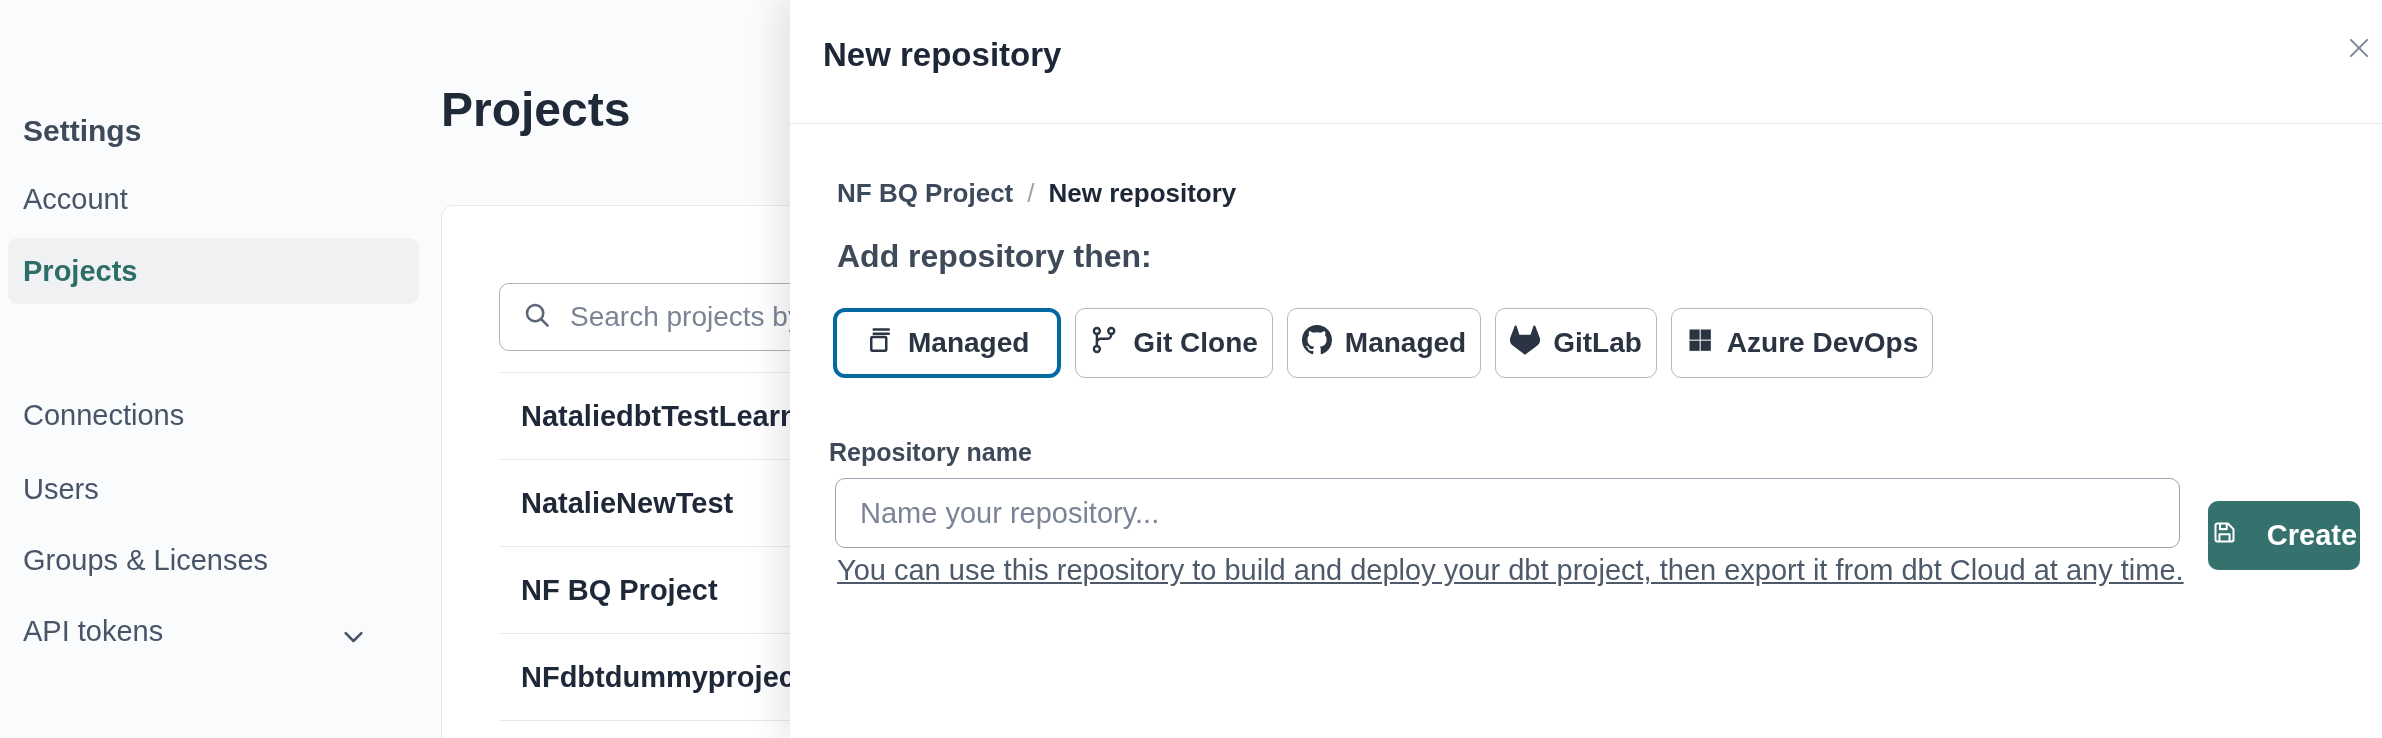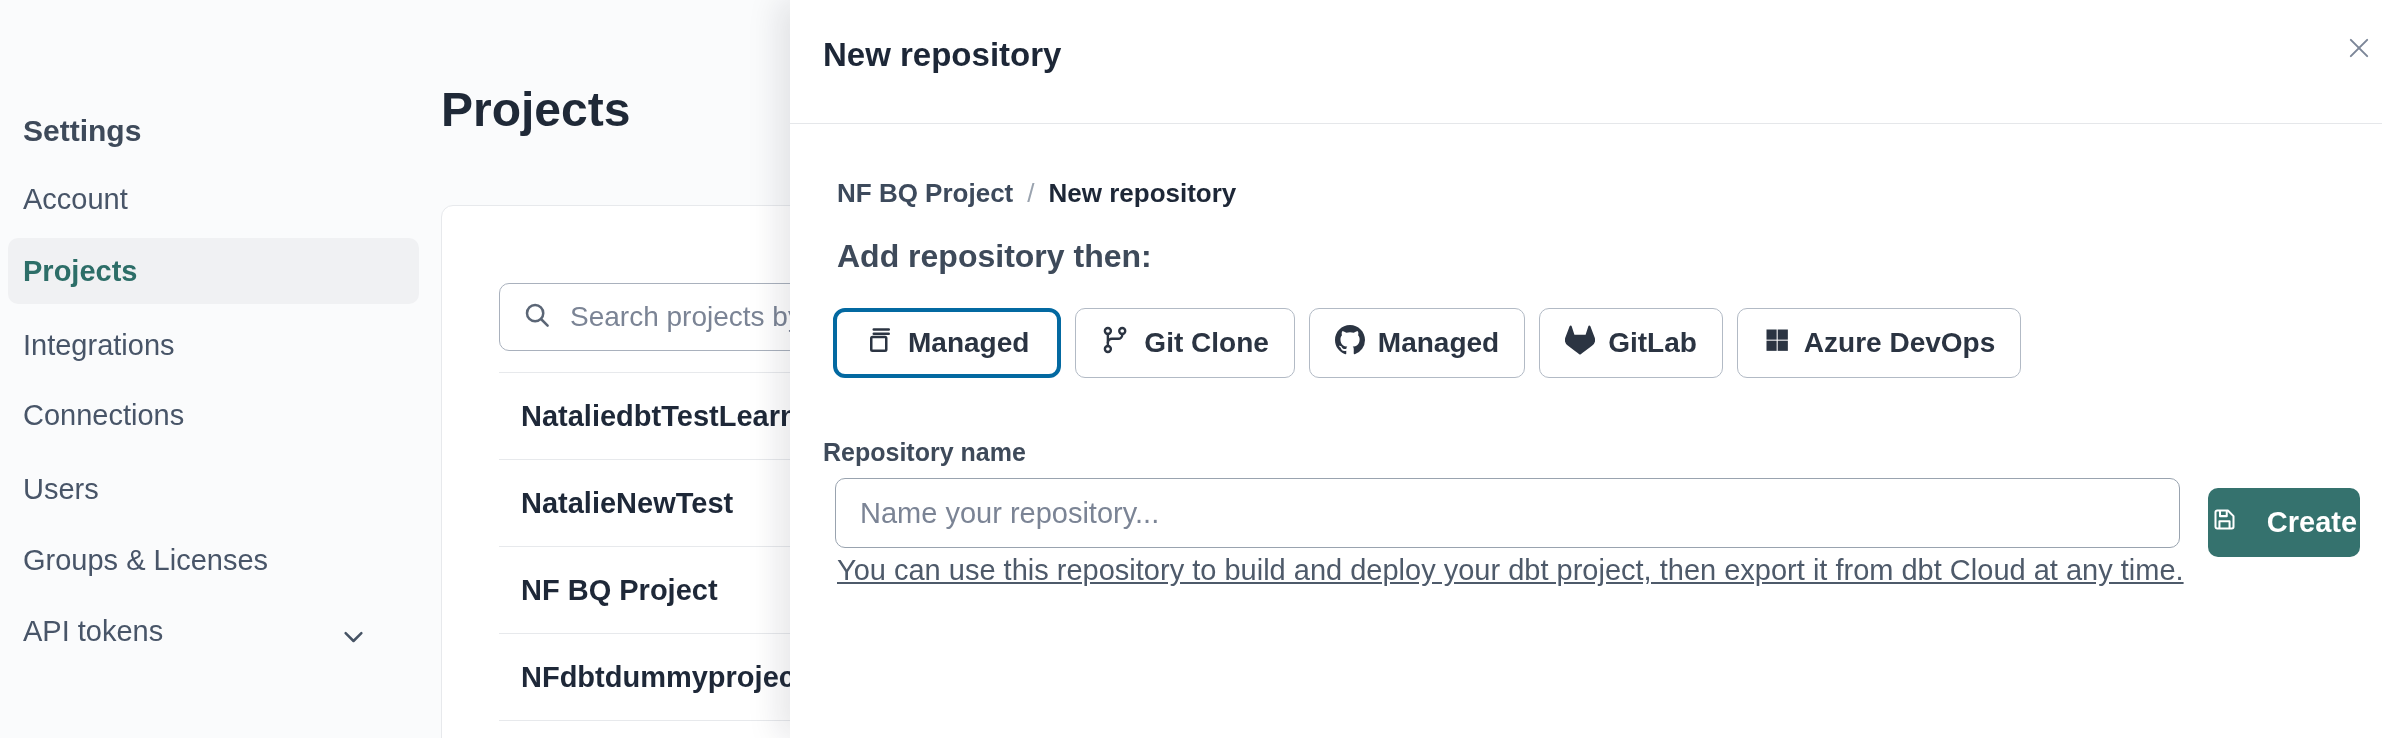--- a/index.html
+++ b/index.html
@@ -51,31 +51,31 @@
   .modal-title { position:absolute; left:33px; top:36px; font-size:33px; font-weight:bold; color:#1d2737; }
   .modal-close { position:absolute; left:1553px; top:33px; width:32px; height:32px; cursor:pointer;
                  background:none; border:none; padding:0; }
   .modal-hr { position:absolute; left:0; top:123px; width:1592px; height:0; border-top:1px solid #e5e7ea; }
   .crumbs { position:absolute; left:47px; top:178px; font-size:26px; display:flex; gap:14px; align-items:baseline; }
   .crumb-parent { color:#3d4a5c; font-weight:bold; cursor:pointer; }
   .crumb-sep { color:#9aa3af; font-weight:normal; }
   .crumb-current { color:#1d2737; font-weight:bold; }
   .modal-heading { position:absolute; left:47px; top:238px; font-size:32px; font-weight:bold; color:#3e4a5a; }
   .src-row { position:absolute; left:43px; top:308px; display:flex; gap:14px; }
-  .src-btn { height:70px; display:flex; align-items:center; gap:13px; padding:0 25px;
+  .src-btn { height:70px; display:flex; align-items:center; gap:13px; padding:0 14px;
              background:#fff; border:1.5px solid #b2bac5; border-radius:10px;
              font-size:28px; font-weight:bold; color:#2b3442; cursor:pointer;
              font-family:"Liberation Sans", sans-serif; }
   .src-btn.selected { border:4px solid #0369a1; border-radius:12px; padding:0 28px; }
-  .field-label { position:absolute; left:33px; top:438px; font-size:25px; font-weight:bold; color:#3e4a5a; }
+  .field-label { position:absolute; left:39px; top:438px; font-size:25px; font-weight:bold; color:#3e4a5a; }
   .repo-input { position:absolute; left:45px; top:478px; width:1345px; height:70px;
                 border:1.5px solid #99a3af; border-radius:10px; padding:0 24px;
                 font-family:"Liberation Sans", sans-serif; font-size:29px; color:#1d4ed8; outline:none; }
   .repo-input::placeholder { color:#7b8495; }
-  .create-btn { position:absolute; left:1418px; top:488px; width:152px; height:69px;
+  .create-btn { position:absolute; left:1418px; top:501px; width:152px; height:69px;
                 background:#35726e; border:none; border-radius:10px; cursor:pointer;
                 display:flex; align-items:center; justify-content:center; gap:29px;
                 color:#ffffff; font-size:29px; font-weight:bold;
                 font-family:"Liberation Sans", sans-serif; }
   .helper { position:absolute; left:47px; top:554px; font-size:29px; color:#4e5a6a; white-space:nowrap;text-decoration:underline; }
 </style>
 </head>
 <body>
 
 <div id="screen">
@@ -85,23 +85,20 @@
 
     <div class="sb-item si-account">
       <span class="lbl">Account</span>
     </div>
 
     <div class="sb-item si-projects">
       <div class="pill"></div>
       <span class="lbl">Projects</span>
     </div>
 
-    <div class="sb-item si-integrations">
-      <span class="lbl">Integrations</span>
-    </div>
 
     <div class="sb-item si-connections">
       <span class="lbl">Connections</span>
     </div>
 
     <div class="sb-item si-users">
       <span class="lbl">Users</span>
     </div>
 
     <div class="sb-item si-groups">

